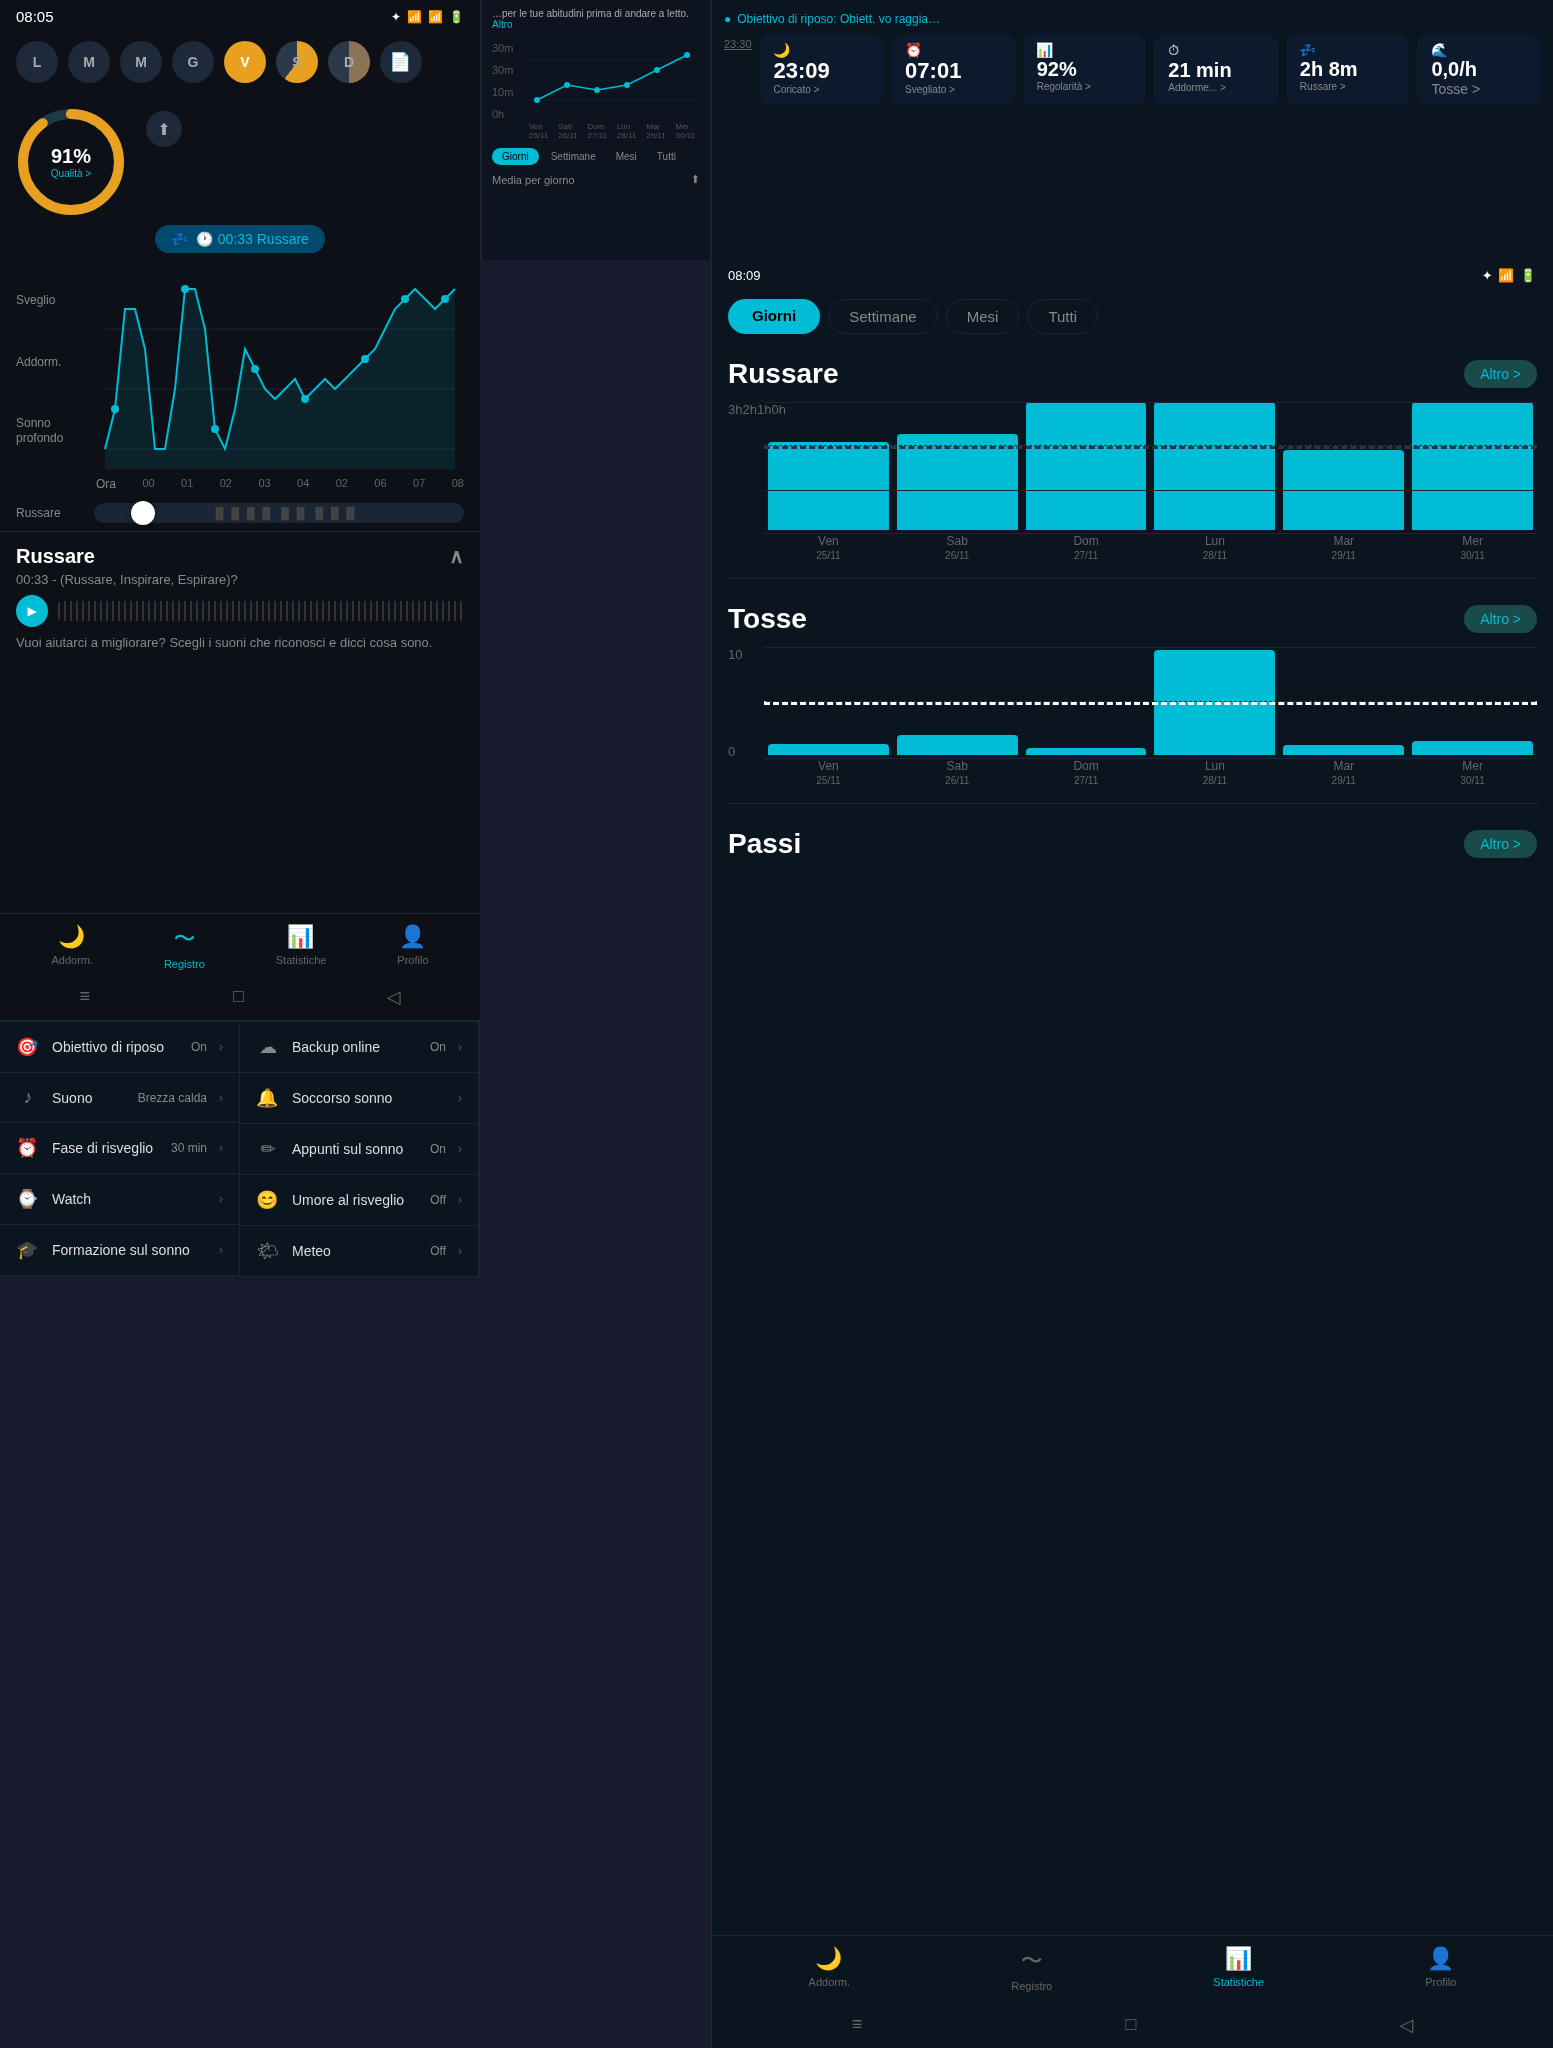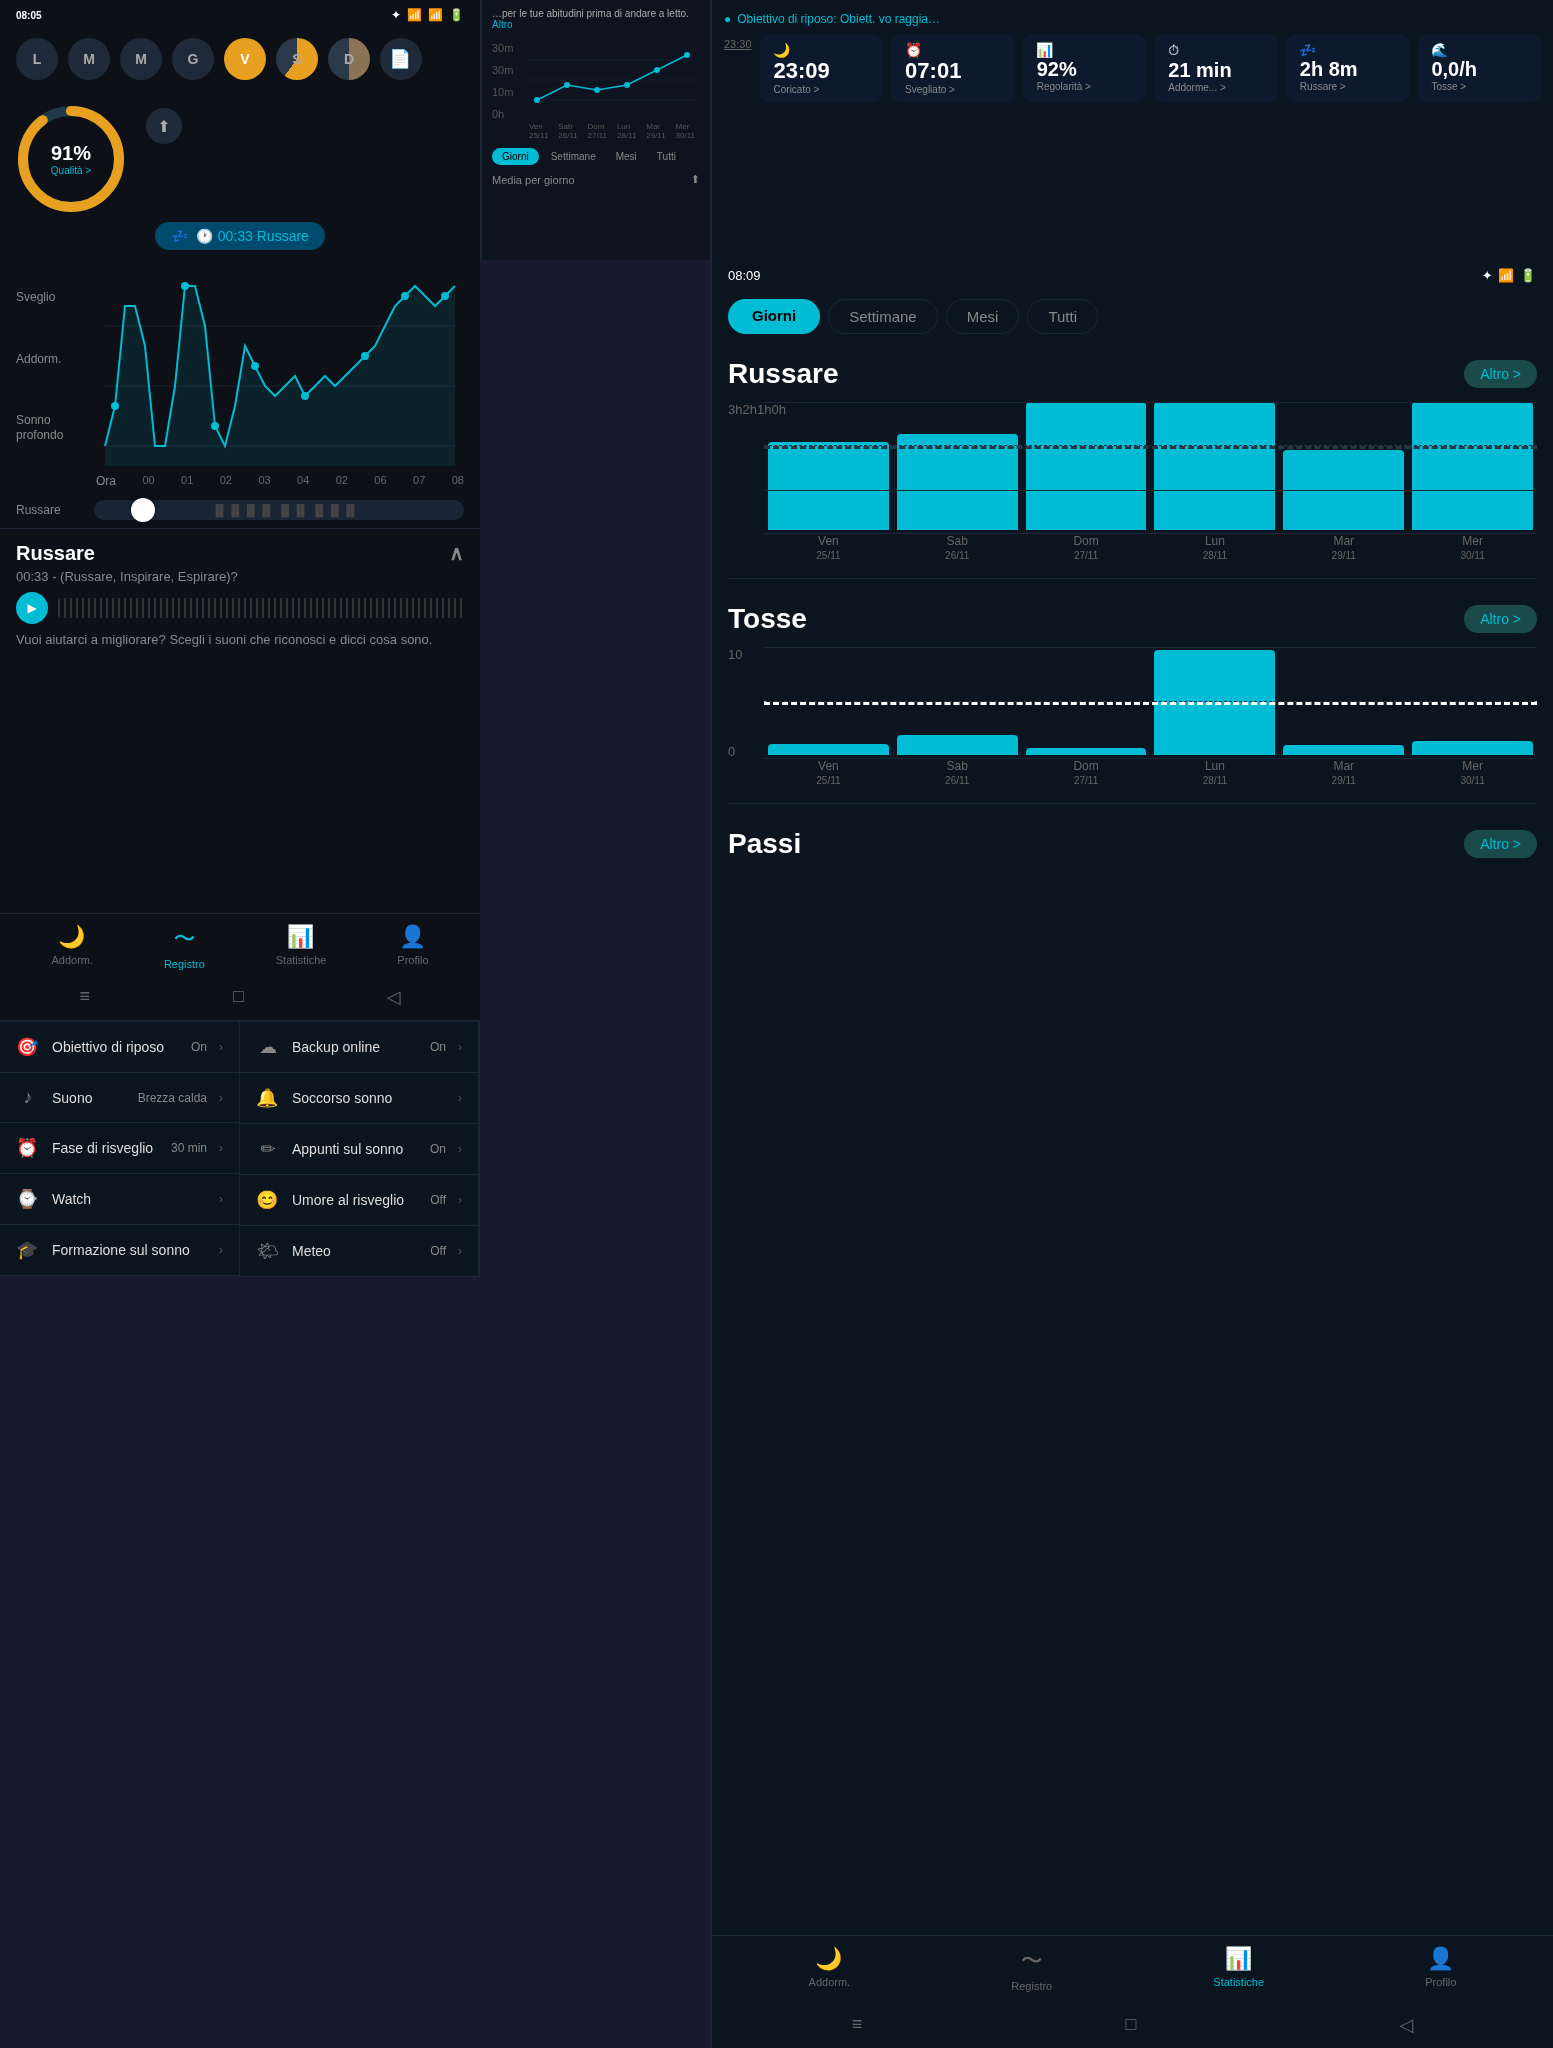--- a/index.html
+++ b/index.html
@@ -29,21 +29,21 @@
     }
 
     .status-bar {
       display: flex;
       justify-content: space-between;
       align-items: center;
       padding: 8px 16px;
       font-size: 13px;
       color: #fff;
     }
-    .status-time { font-weight: bold; font-size: 10px; }
+    .status-time { font-weight: normal; font-size: 15px; }
     .status-icons { display: flex; gap: 6px; align-items: center; font-size: 12px; }
 
     .day-selector {
       display: flex;
       gap: 10px;
       padding: 8px 16px;
       align-items: center;
     }
     .day-btn {
       width: 42px; height: 42px;
@@ -407,21 +407,21 @@
 
     <div style="background:#0d1a2e;border-radius:10px;padding:8px 14px;flex:1;">
       <div style="font-size:14px;">💤</div>
       <div style="font-size:20px;font-weight:bold;color:#fff;">2h 8m</div>
       <div style="font-size:10px;color:#888;">Russare &gt;</div>
     </div>
 
     <div style="background:#0d1a2e;border-radius:10px;padding:8px 14px;flex:1;">
       <div style="font-size:14px;">🌊</div>
       <div style="font-size:20px;font-weight:bold;color:#fff;">0,0/h</div>
-      <div style="font-size:10px;color:#888;">Tosse &gt;</div>
+      <div style="font-size:14px;color:#888;">Tosse &gt;</div>
     </div>
   </div>
 </div>
 
 <div style="position:absolute; left:0; top:1020px; width:240px; background:#0a1520; color:#fff; border-top:2px solid #1a2535; border-right:1px solid #1a2535;">
   <div class="settings-item">
     <span class="settings-icon">🎯</span>
     <span class="settings-label">Obiettivo di riposo</span>
     <span class="settings-value">On</span>
     <span class="settings-arrow">›</span>

